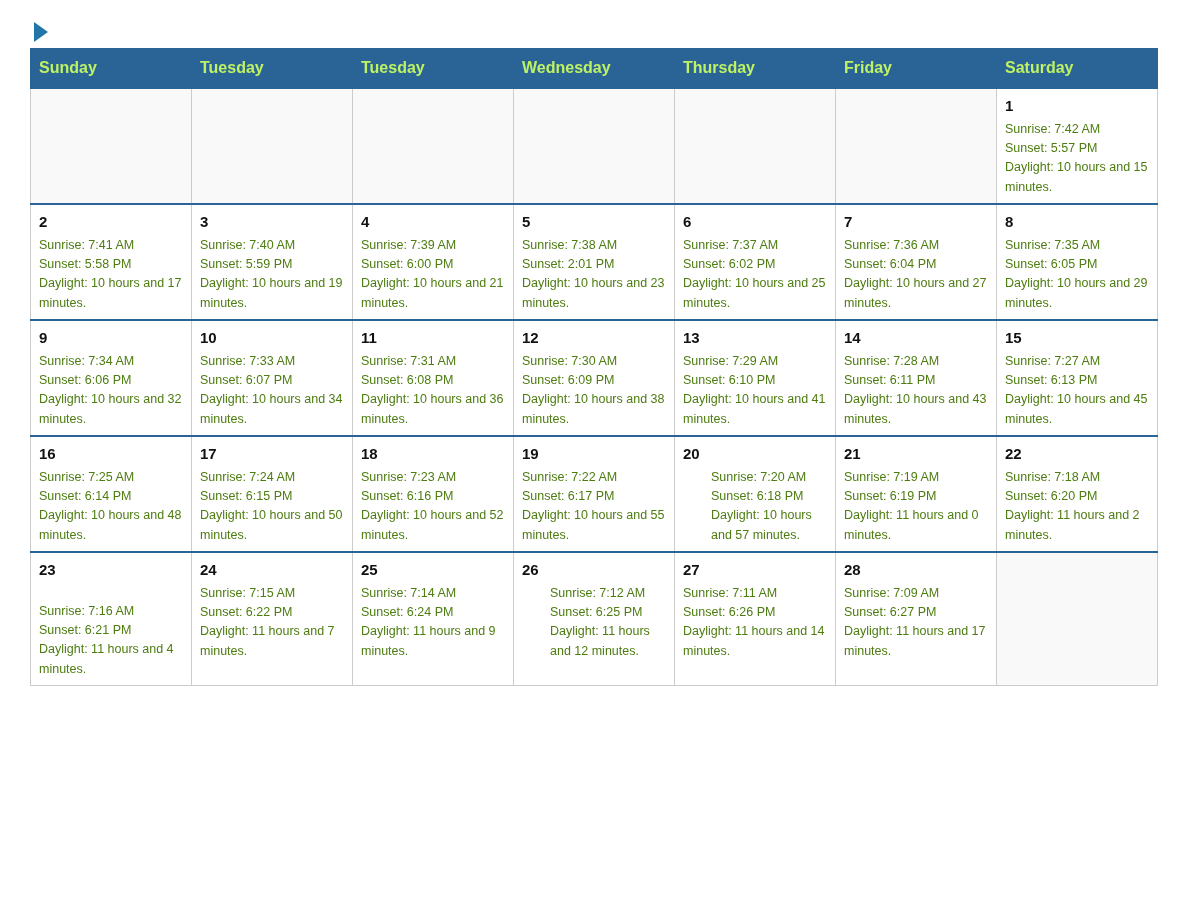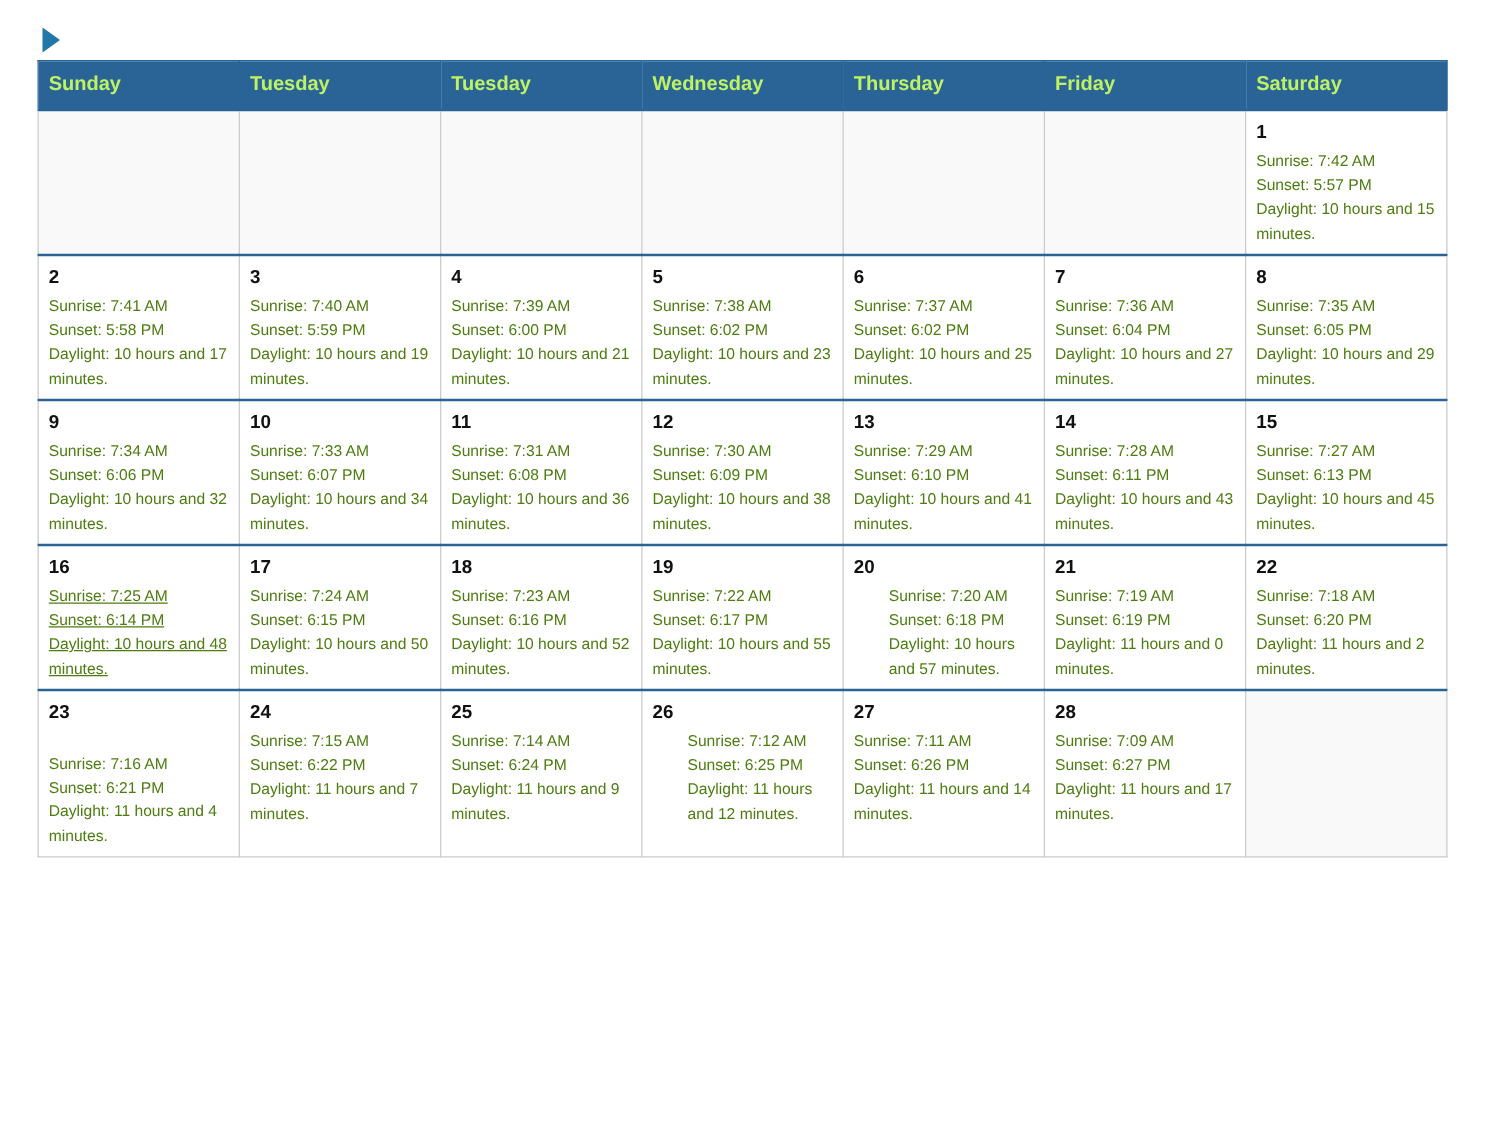--- a/index.html
+++ b/index.html
@@ -166,21 +166,21 @@
         </td>
         <td>
           <span class="day-num">4</span>
           <div class="day-info" style="white-space: pre-line;">Sunrise: 7:39 AM
 Sunset: 6:00 PM
 Daylight: 10 hours and 21 minutes.</div>
         </td>
         <td>
           <span class="day-num">5</span>
           <div class="day-info" style="white-space: pre-line;">Sunrise: 7:38 AM
-Sunset: 6:02 PM
+Sunset: 2:01 PM
 Daylight: 10 hours and 23 minutes.</div>
         </td>
         <td>
           <span class="day-num">6</span>
           <div class="day-info" style="white-space: pre-line;">Sunrise: 7:37 AM
 Sunset: 6:02 PM
 Daylight: 10 hours and 25 minutes.</div>
         </td>
         <td>
           <span class="day-num">7</span>
@@ -235,21 +235,21 @@
         <td>
           <span class="day-num">15</span>
           <div class="day-info" style="white-space: pre-line;">Sunrise: 7:27 AM
 Sunset: 6:13 PM
 Daylight: 10 hours and 45 minutes.</div>
         </td>
       </tr>
       <tr>
         <td>
           <span class="day-num">16</span>
-          <div class="day-info" style="white-space: pre-line; text-decoration: underline;">Sunrise: 7:25 AM
+          <div class="day-info" style="white-space: pre-line;">Sunrise: 7:25 AM
 Sunset: 6:14 PM
 Daylight: 10 hours and 48 minutes.</div>
         </td>
         <td>
           <span class="day-num">17</span>
           <div class="day-info" style="white-space: pre-line;">Sunrise: 7:24 AM
 Sunset: 6:15 PM
 Daylight: 10 hours and 50 minutes.</div>
         </td>
         <td>

